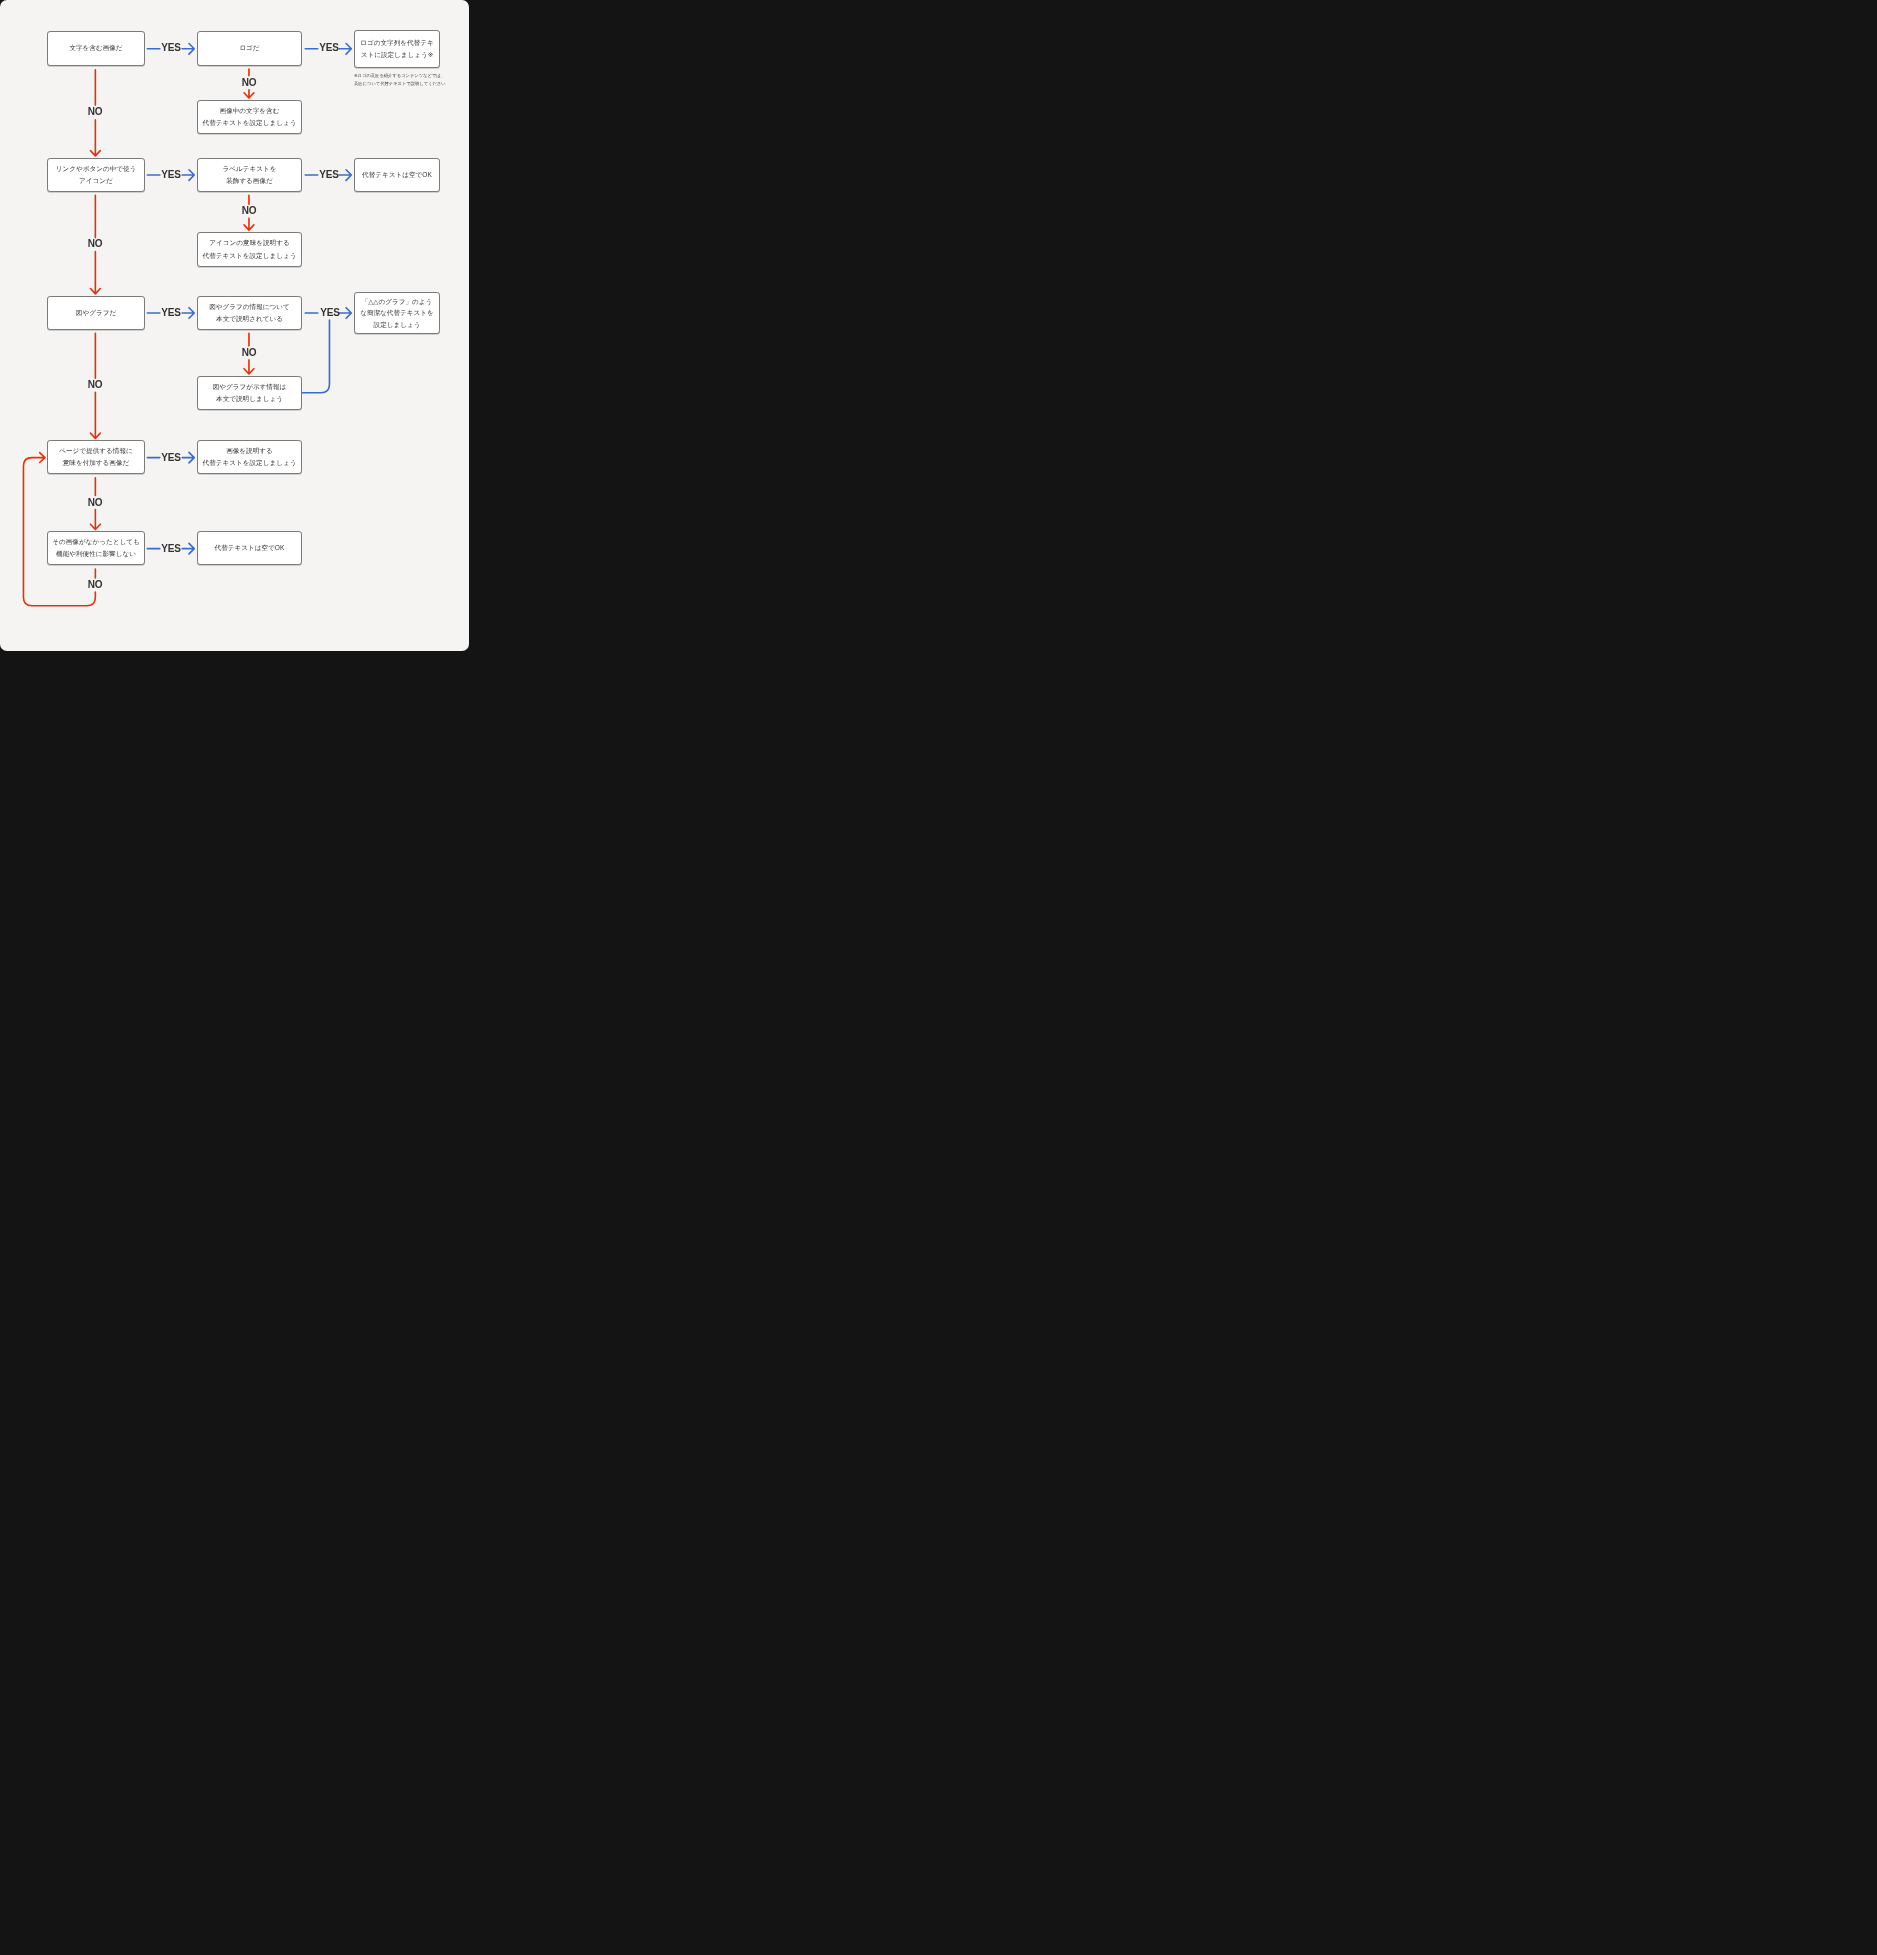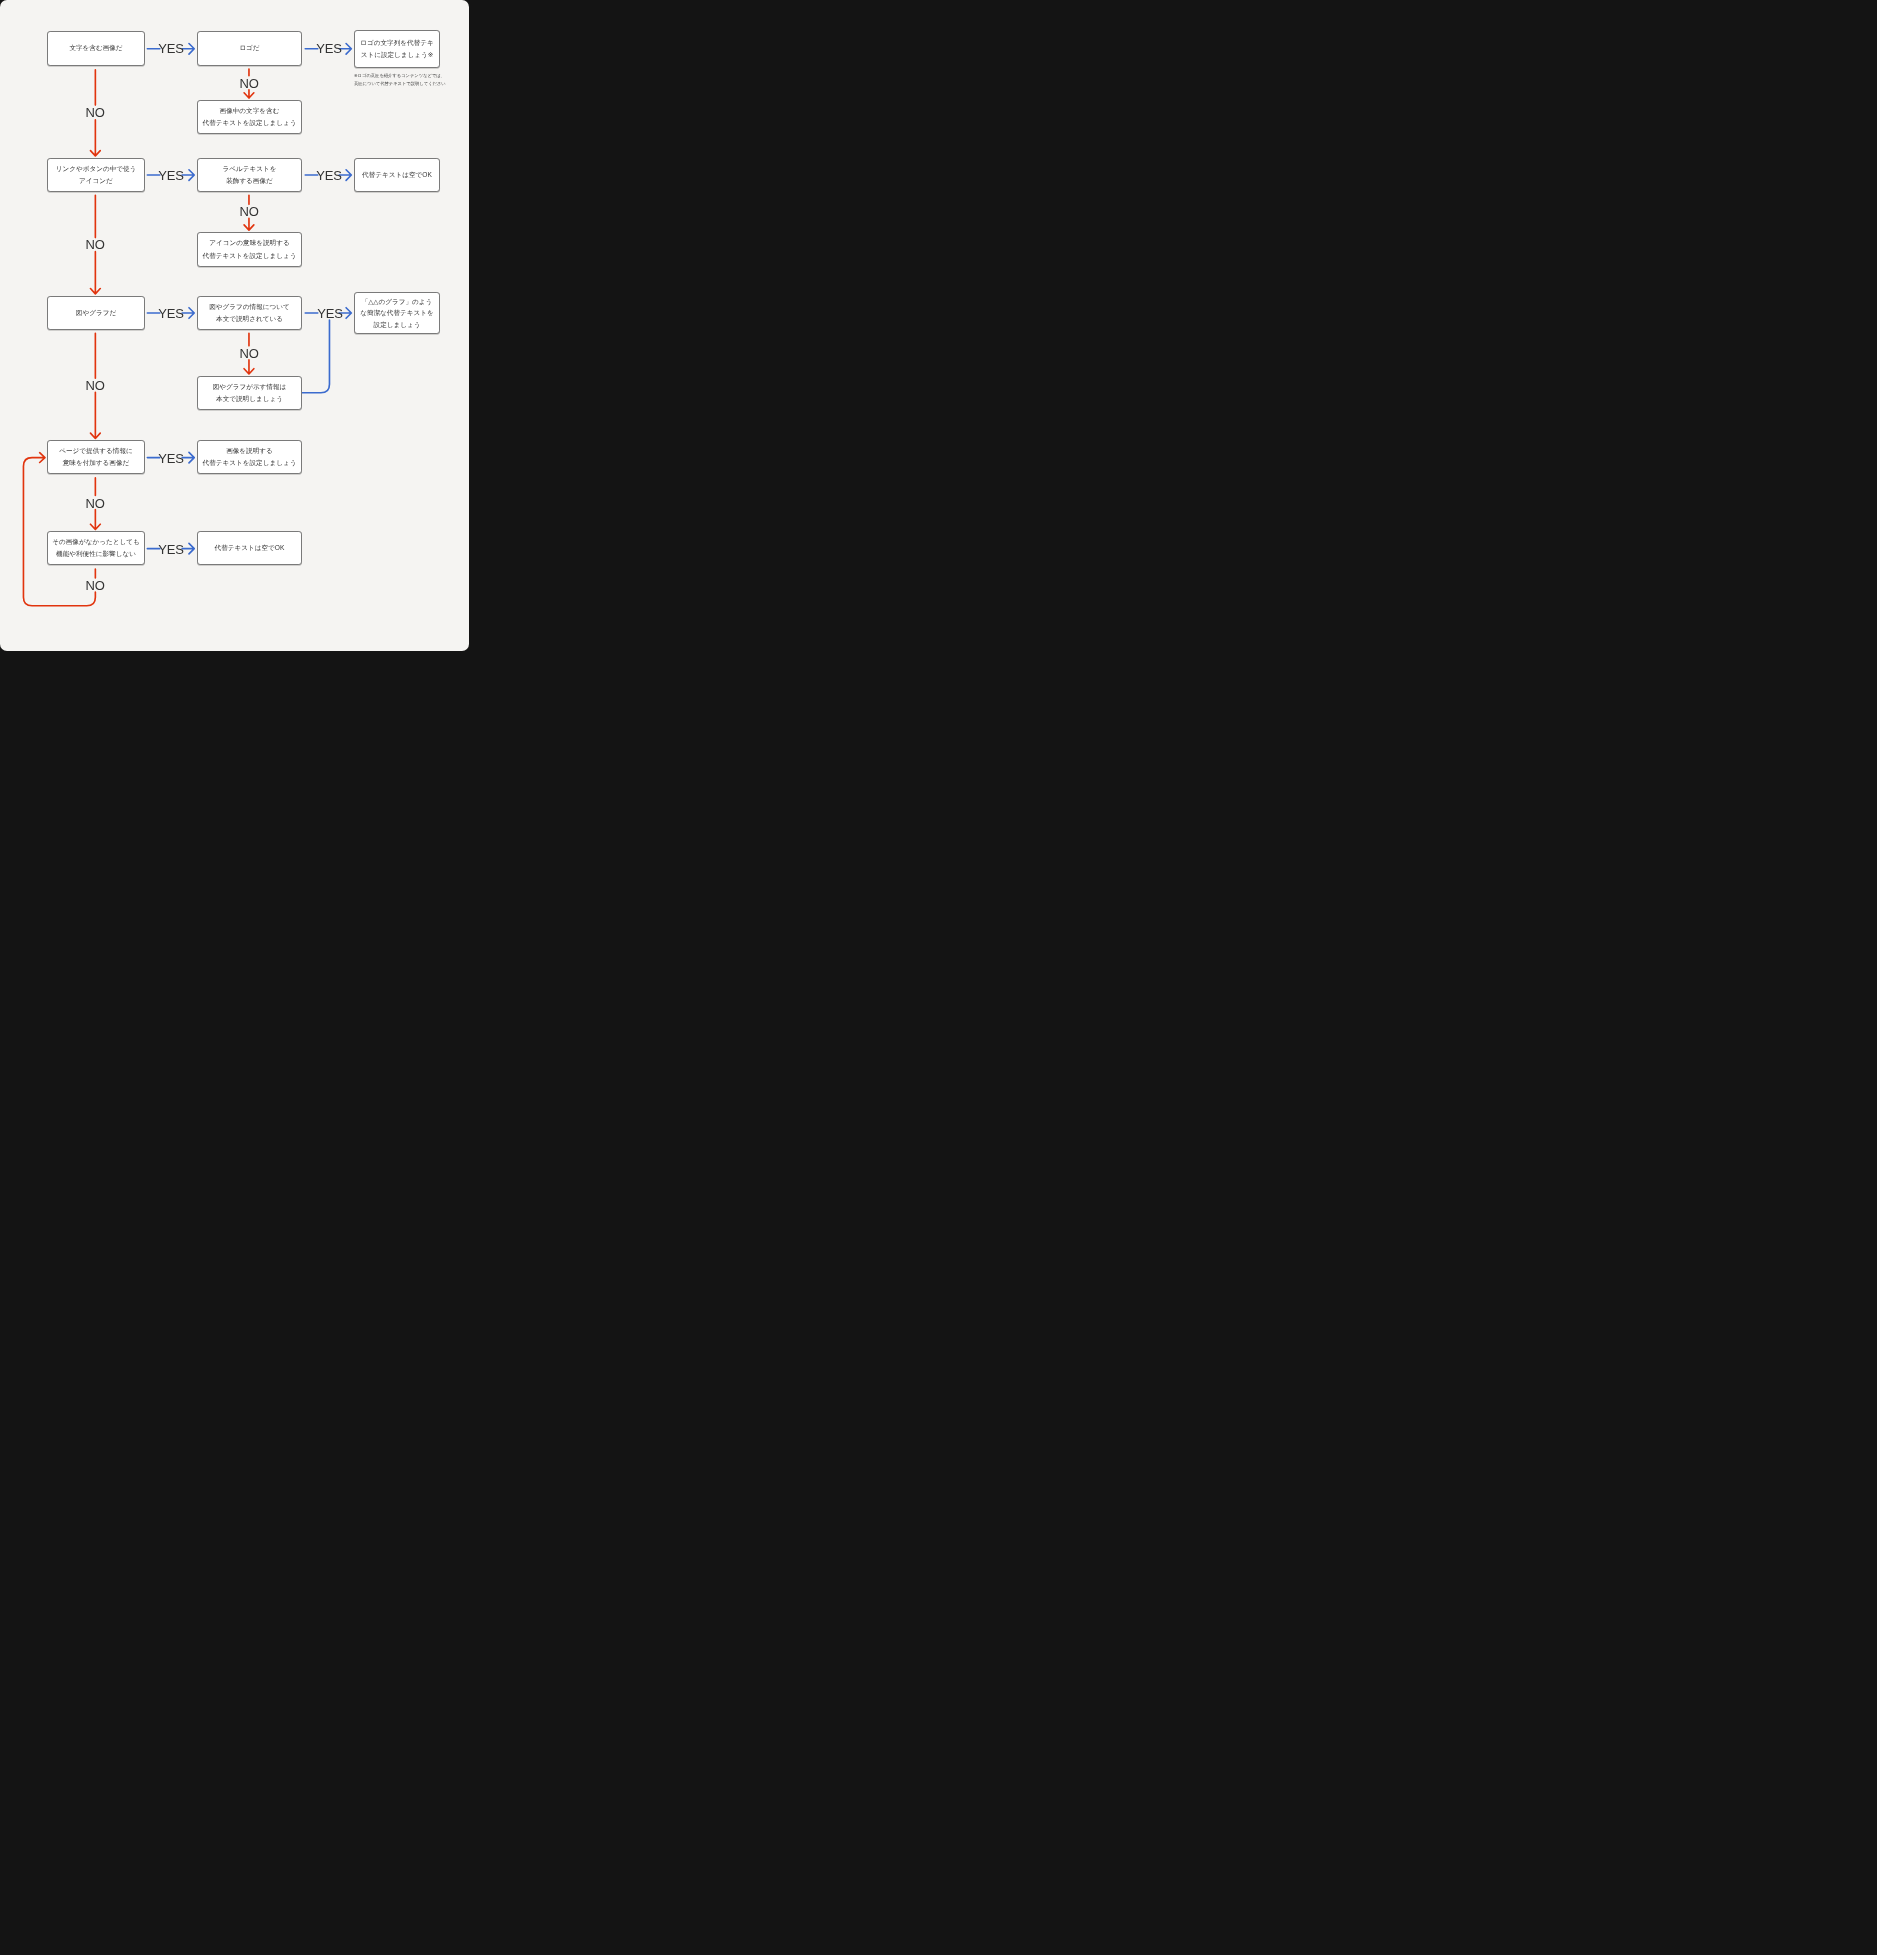--- a/index.html
+++ b/index.html
@@ -26,21 +26,21 @@
     text-align:center;
     font-size:6.6px;font-weight:500;color:#333;
     line-height:1.85;
     white-space:pre-line;
     padding:0 3.1px;
   }
   .node.tight{line-height:1.7;}
   .lbl{
     position:absolute;
     transform:translate(-50%,-50%);
-    font-size:13px;font-weight:400;color:#333;
+    font-size:10px;font-weight:700;color:#333;
     letter-spacing:-0.2px;
     line-height:1;
   }
   .footnote{
     position:absolute;
     left:354px;top:72px;
     width:113px;
     font-size:4.3px;color:#333;
     line-height:1.85;
     white-space:pre-line;

